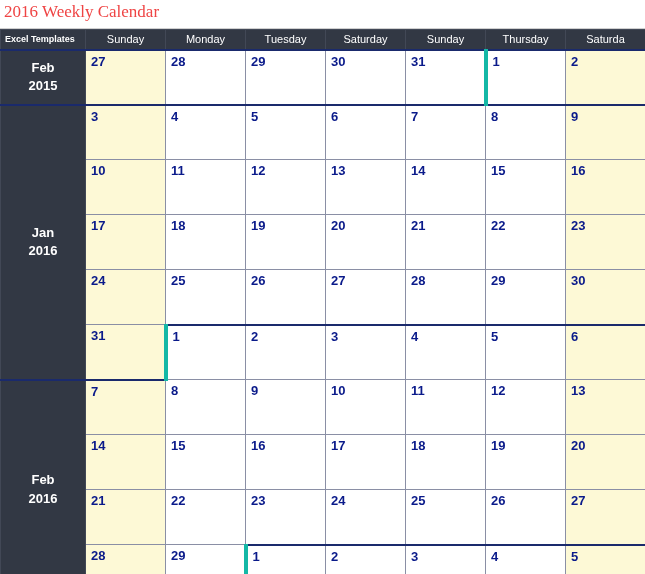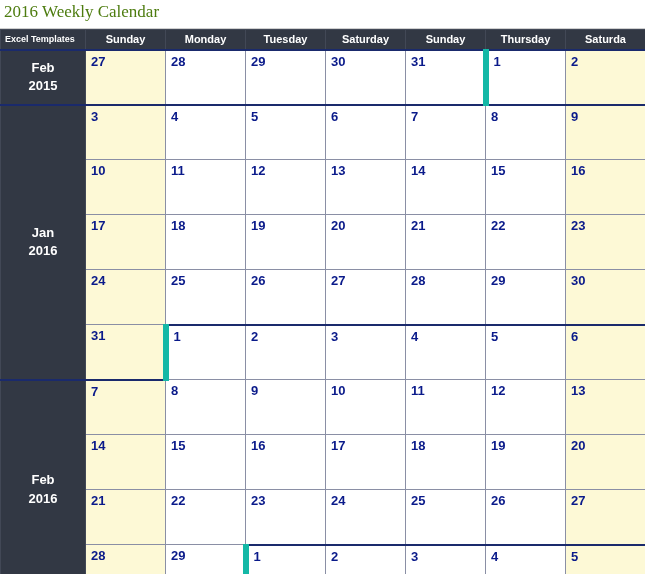--- a/index.html
+++ b/index.html
@@ -7,36 +7,36 @@
     margin: 0;
     font-family: Arial, sans-serif;
     font-size: 12px;
     width: 645px;
     background: #fff;
   }
   .title {
     font-size: 17px;
     font-family: "Times New Roman", serif;
     padding: 2px 4px 6px 4px;
-    color: #4d7c0f;
+    color: #ef4444;
     border-bottom: 1px solid #d0d0d0;
     position: relative;
   }
   table.cal {
     border-collapse: collapse;
     width: 645px;
     table-layout: fixed;
   }
   col.monthcol { width: 85px; }
   col.daycol { width: 80px; }
   th.header {
     background: #323844;
     color: #fff;
     font-size: 11px;
-    font-weight: bold;
+    font-weight: normal;
     height: 20px;
     border: 1px solid #424856;
     padding: 0;
   }
   th.corner {
     background: #323844;
     color: #fff;
     font-size: 9px;
     font-weight: bold;
     height: 16px;
@@ -64,21 +64,21 @@
     color: #0a1a8a;
     font-weight: bold;
     font-size: 13px;
     border: 1px solid #8a8fa5;
     background: #fff;
   }
   td.weekend { background: #fdf9d6; }
   
   td.month-top { border-top: 2px solid #1a2a6c; }
   td.month-bottom { border-bottom: 2px solid #1a2a6c; }
-  td.month-right-edge { border-right: 6px solid #14b8a6; }
+  td.month-right-edge { border-right: 4px solid #14b8a6; }
   td.month-left-edge { border-left: 2px solid #1a2a6c; }
 </style>
 </head>
 <body>
 
 <div class="title">2016 Weekly Calendar</div>
 
 <table class="cal">
   <colgroup>
     <col class="monthcol">

